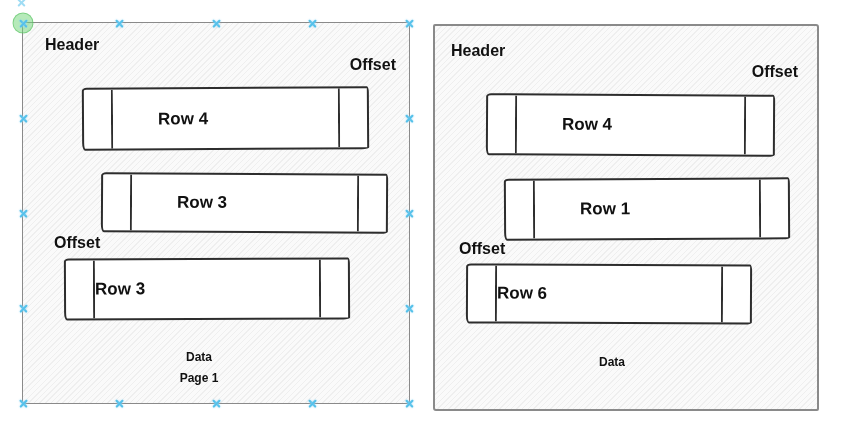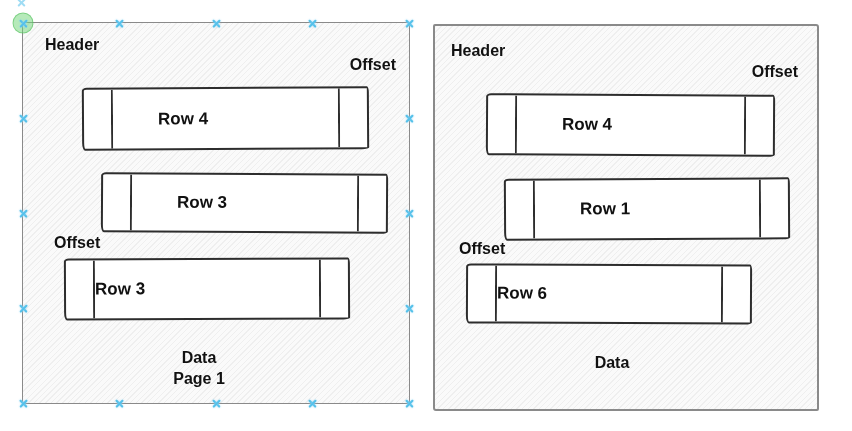--- a/index.html
+++ b/index.html
@@ -16,21 +16,21 @@
     background-image:repeating-linear-gradient(135deg,
       rgba(140,140,140,0.10) 0px, rgba(140,140,140,0.10) 1px,
       transparent 1px, transparent 4px);
     border:1.5px solid #8a8a8a;border-radius:2px 3px 2px 3px;
   }
   .p1{left:22px;top:22px;width:386px;height:380px;}
   .p2{left:433px;top:24px;width:382px;height:383px;border-width:2px;}
 
   .hdr{position:absolute;font-size:16px;font-weight:700;z-index:2;}
   .offset{position:absolute;font-size:16px;font-weight:700;z-index:2;}
-  .footer{position:absolute;text-align:center;font-size:16px;font-weight:700;line-height:21px;z-index:2;}
+  .footer{position:absolute;text-align:center;font-size:12px;font-weight:700;line-height:21px;z-index:2;}
 
   
   .row{
     position:absolute;display:flex;background:#ffffff;
     border:2px solid #2d2d2d;z-index:1;box-sizing:border-box;
     border-radius:5px 2px 7px 3px / 3px 6px 2px 8px;
   }
   .cell-l{width:27px;border-right:2px solid #2d2d2d;border-radius:3px 0 0 4px;}
   .cell-r{width:27px;border-left:2px solid #2d2d2d;border-radius:0 3px 4px 0;}
   .cell-m{flex:1;display:flex;align-items:center;

